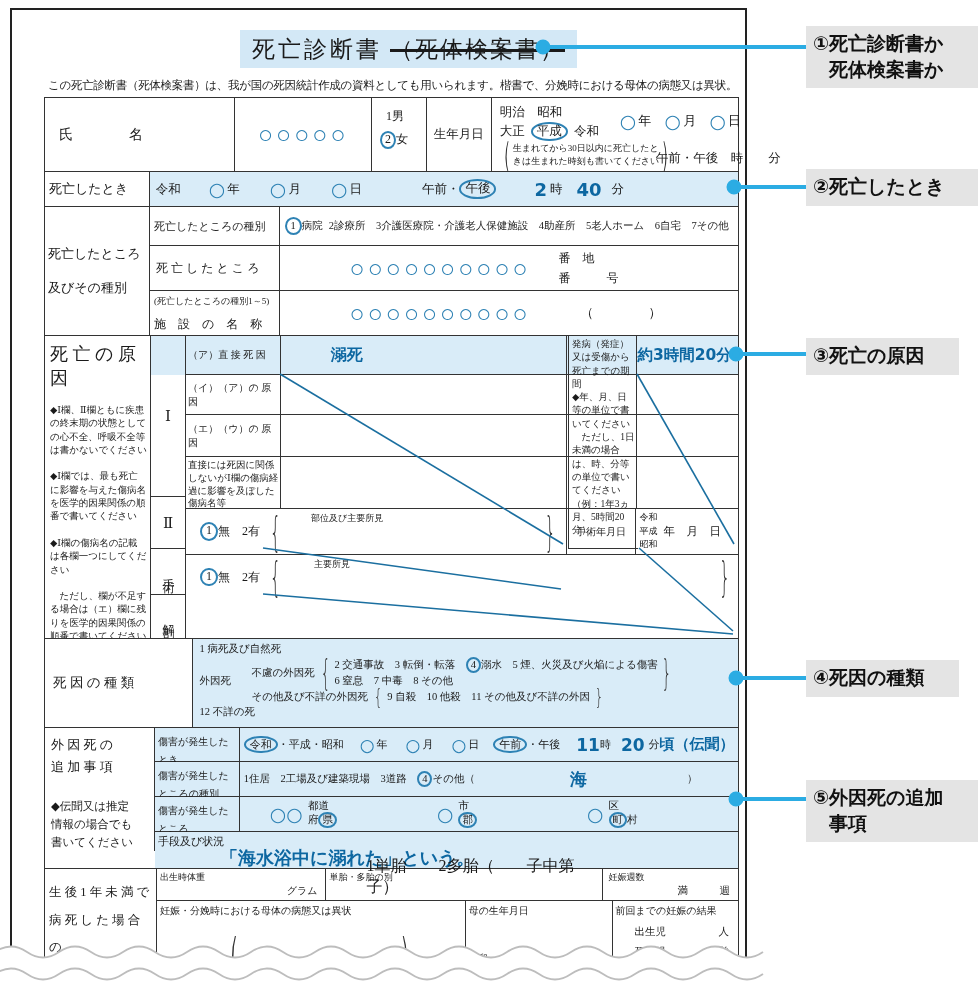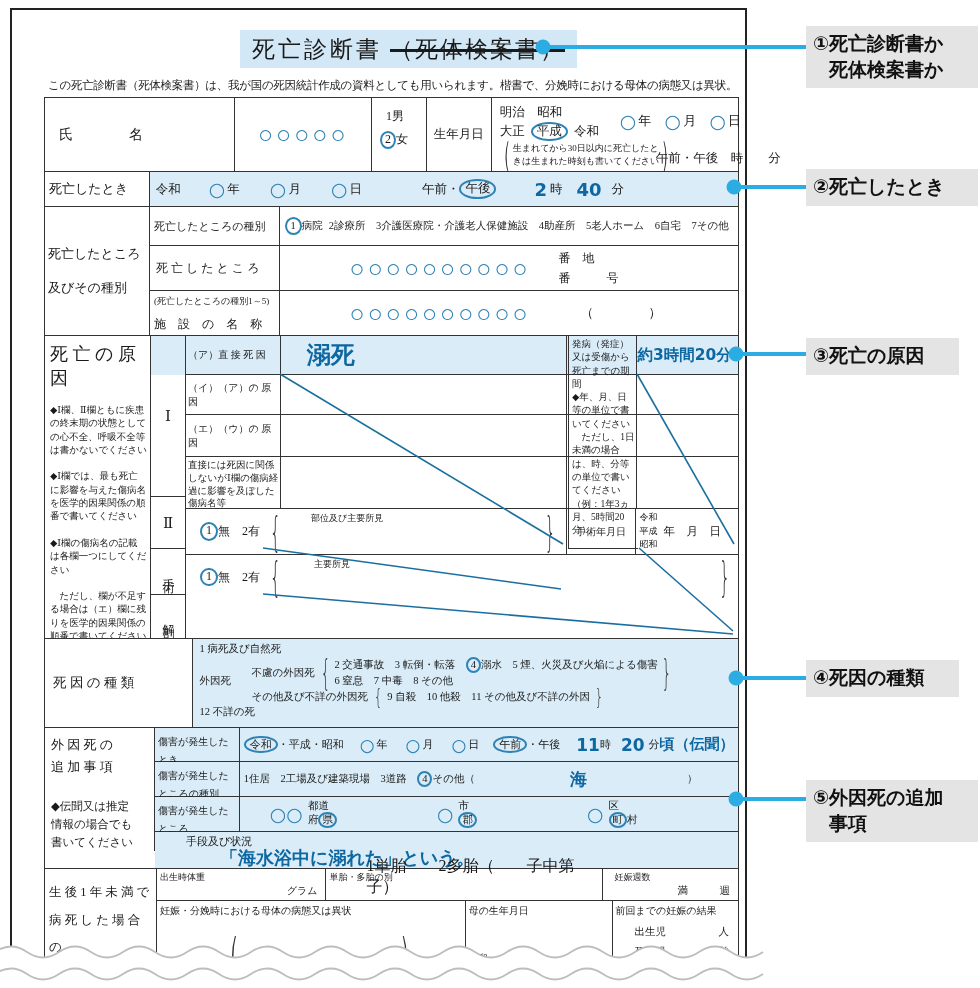--- a/index.html
+++ b/index.html
@@ -199,21 +199,21 @@
       </div>
     </div>
 
     <div style="position:absolute; left:141px; top:0; right:0; bottom:0;">
 
       <div class="row" style="height:39px;">
         <div class="cell vcen" style="width:95px; padding-left:2px;">
           <span style="font-size:10px;">（ア）直 接 死 因</span>
         </div>
         <div class="cell vcen" style="width:287px;">
-          <span class="hand" style="font-size:24px; margin-left:26px;">溺死</span>
+          <span class="hand" style="font-size:16px; margin-left:50px;">溺死</span>
         </div>
         <div class="cell" style="width:70px; border-right:none;"></div>
         <div class="cell vcen" style="width:102px; border-left:1px solid #333;">
           <span class="hand" style="font-size:15.5px; white-space:nowrap;">約3時間20分</span>
         </div>
       </div>
 
       <div class="row" style="height:40px;">
         <div class="cell vcen" style="width:95px; padding-left:2px;">
             <span style="font-size:10px;">（イ）（ア）の 原 因</span>
@@ -375,21 +375,21 @@
             <span class="circled" style="padding:0 2px;">郡</span>
           </div>
           <span class="o" style="font-size:19px; margin-left:110px;">○</span>
           <div class="stack" style="margin-left:5px; font-size:10.5px;">
             <span>区</span>
             <span><span class="circled" style="padding:0 2px;">町</span><span>村</span></span>
           </div>
         </div>
       </div>
       <div class="hl" style="height:36px; position:relative;">
-        <span style="font-size:11px; position:absolute; left:3px; top:2px;margin-left:28px;">手段及び状況</span>
+        <span style="font-size:11px; position:absolute; left:3px; top:2px;">手段及び状況</span>
         <span class="hand" style="font-size:18px; position:absolute; left:65px; top:14px;">「海水浴中に溺れた」という。</span>
       </div>
     </div>
   </div>
 
   <div class="sec" style="top:858px; height:118px; border-bottom:none;">
     <div style="position:absolute; left:0; top:0; bottom:0; width:112px; border-right:1px solid #333; padding:10px 0 0 4px;">
       <span class="lbl" style="font-size:12.5px; white-space:pre-line; line-height:2.2;">生 後 1 年 未 満 で
 病 死 し た 場 合 の
 追　加　事　項</span>
@@ -398,21 +398,21 @@
       <div class="row" style="height:32px;">
         <div class="cell" style="width:170px;">
           <span class="tiny" style="position:absolute; left:3px; top:2px;">出生時体重</span>
           <span class="tiny" style="position:absolute; right:8px; bottom:2px; font-size:10px;">グラム</span>
         </div>
         <div class="cell" style="width:278px;">
           <span class="tiny" style="position:absolute; left:3px; top:2px;">単胎・多胎の別</span>
           <span style="position:absolute; left:40px; bottom:2px; font-size:16px;">1単胎　　2多胎（　　子中第　　子）</span>
         </div>
         <div class="cell" style="width:135px;">
-          <span class="tiny" style="position:absolute; left:11px; top:2px;">妊娠週数</span>
+          <span class="tiny" style="position:absolute; left:5px; top:2px;">妊娠週数</span>
           <span style="position:absolute; right:8px; bottom:2px; font-size:10.5px;">満　　　週</span>
         </div>
       </div>
       <div class="row" style="height:86px; border-bottom:none;">
         <div class="cell" style="width:332px;">
           <span class="tiny" style="position:absolute; left:3px; top:3px; font-size:10px;">妊娠・分娩時における母体の病態又は異状</span>
           <span style="position:absolute; left:3px; bottom:14px; font-size:10.5px;">1無　2有</span>
           <span class="brace" style="font-size:20px; position:absolute; left:62px; bottom:20px;">（</span>
           <span class="brace" style="font-size:20px; position:absolute; right:45px; bottom:20px;">）</span>
           <span style="position:absolute; right:2px; bottom:14px; font-size:10.5px;">3不詳</span>

